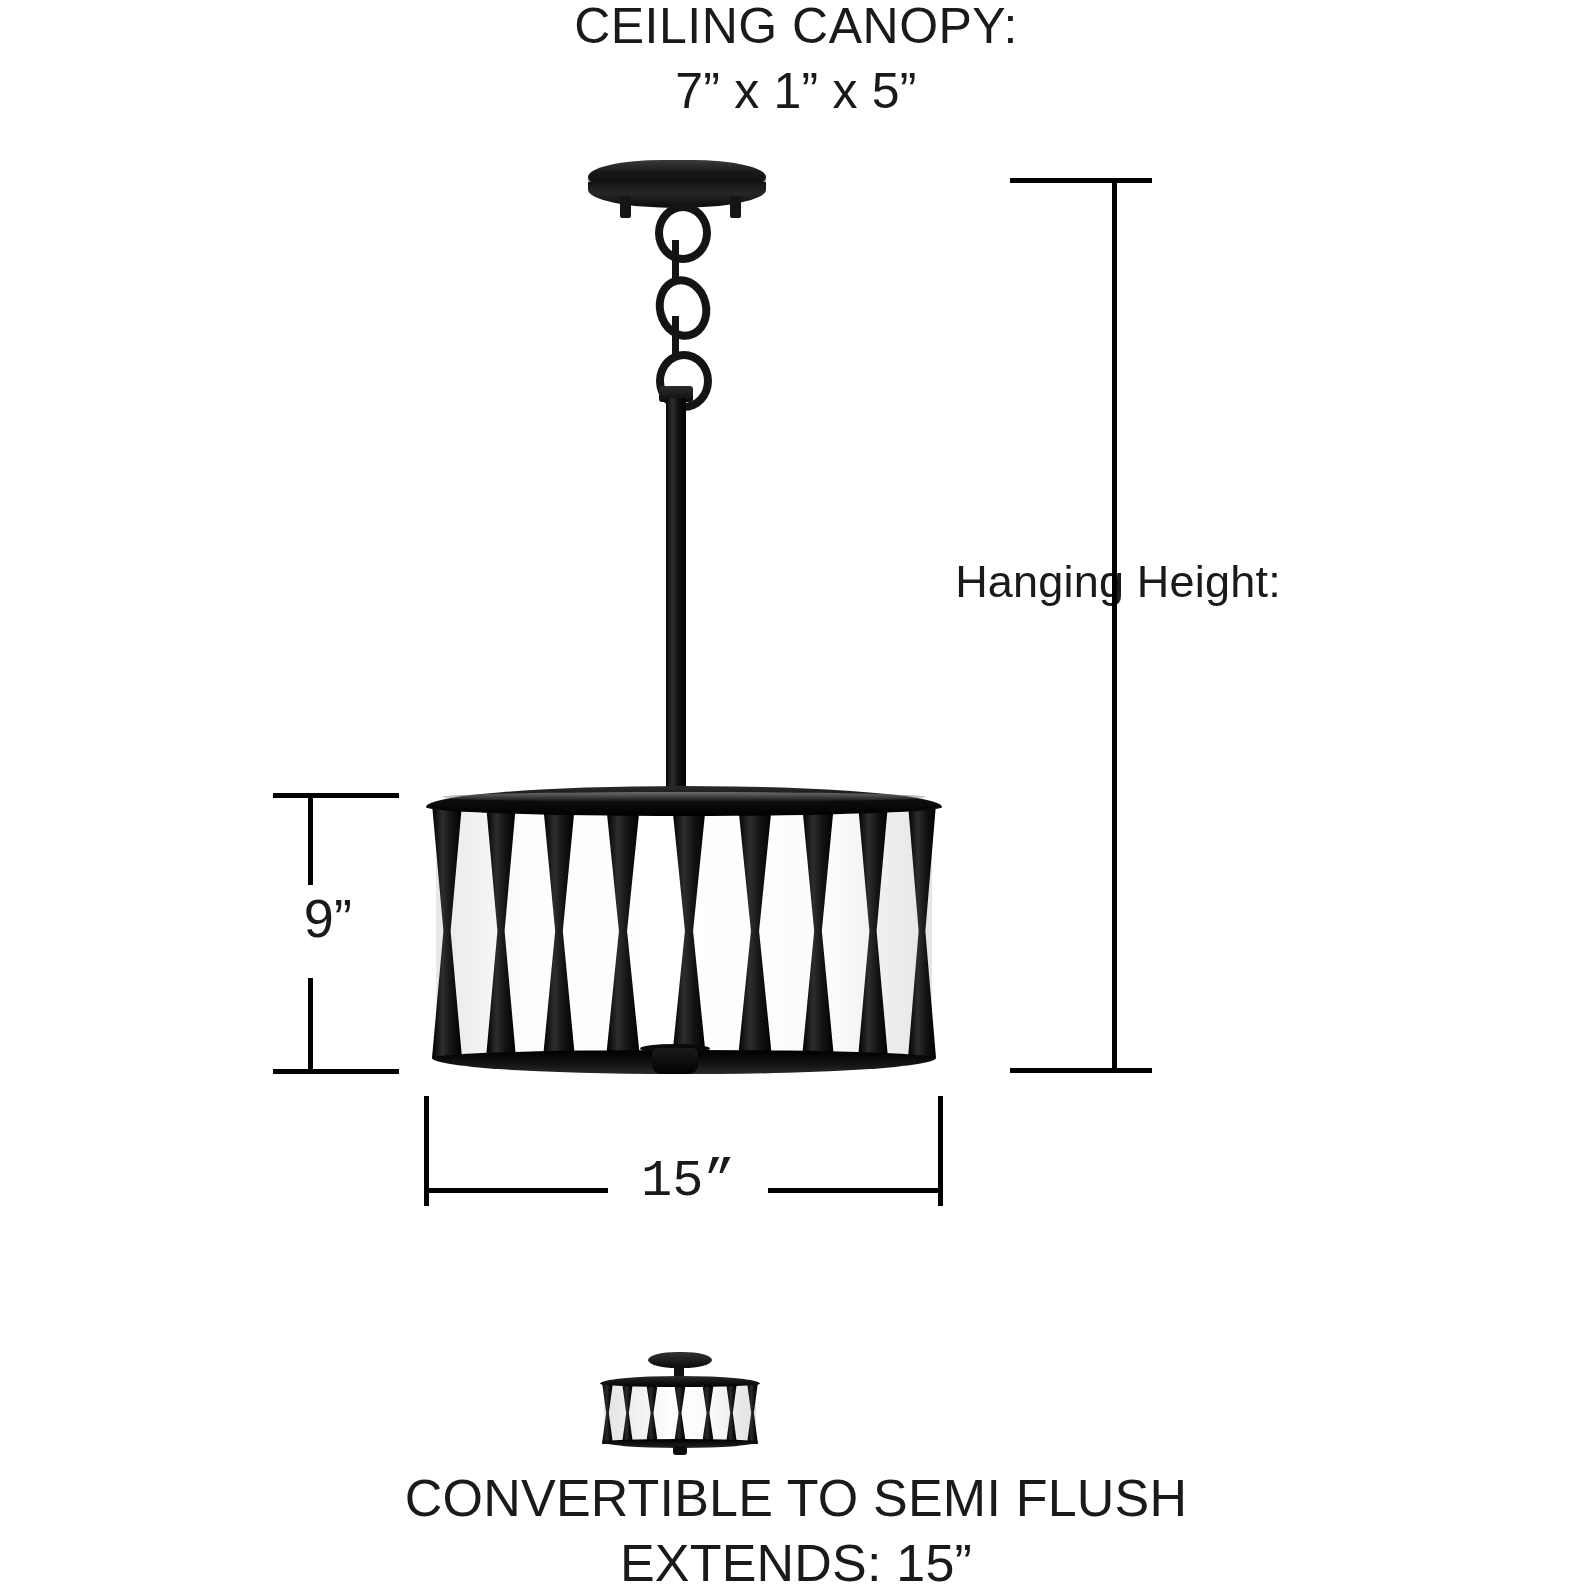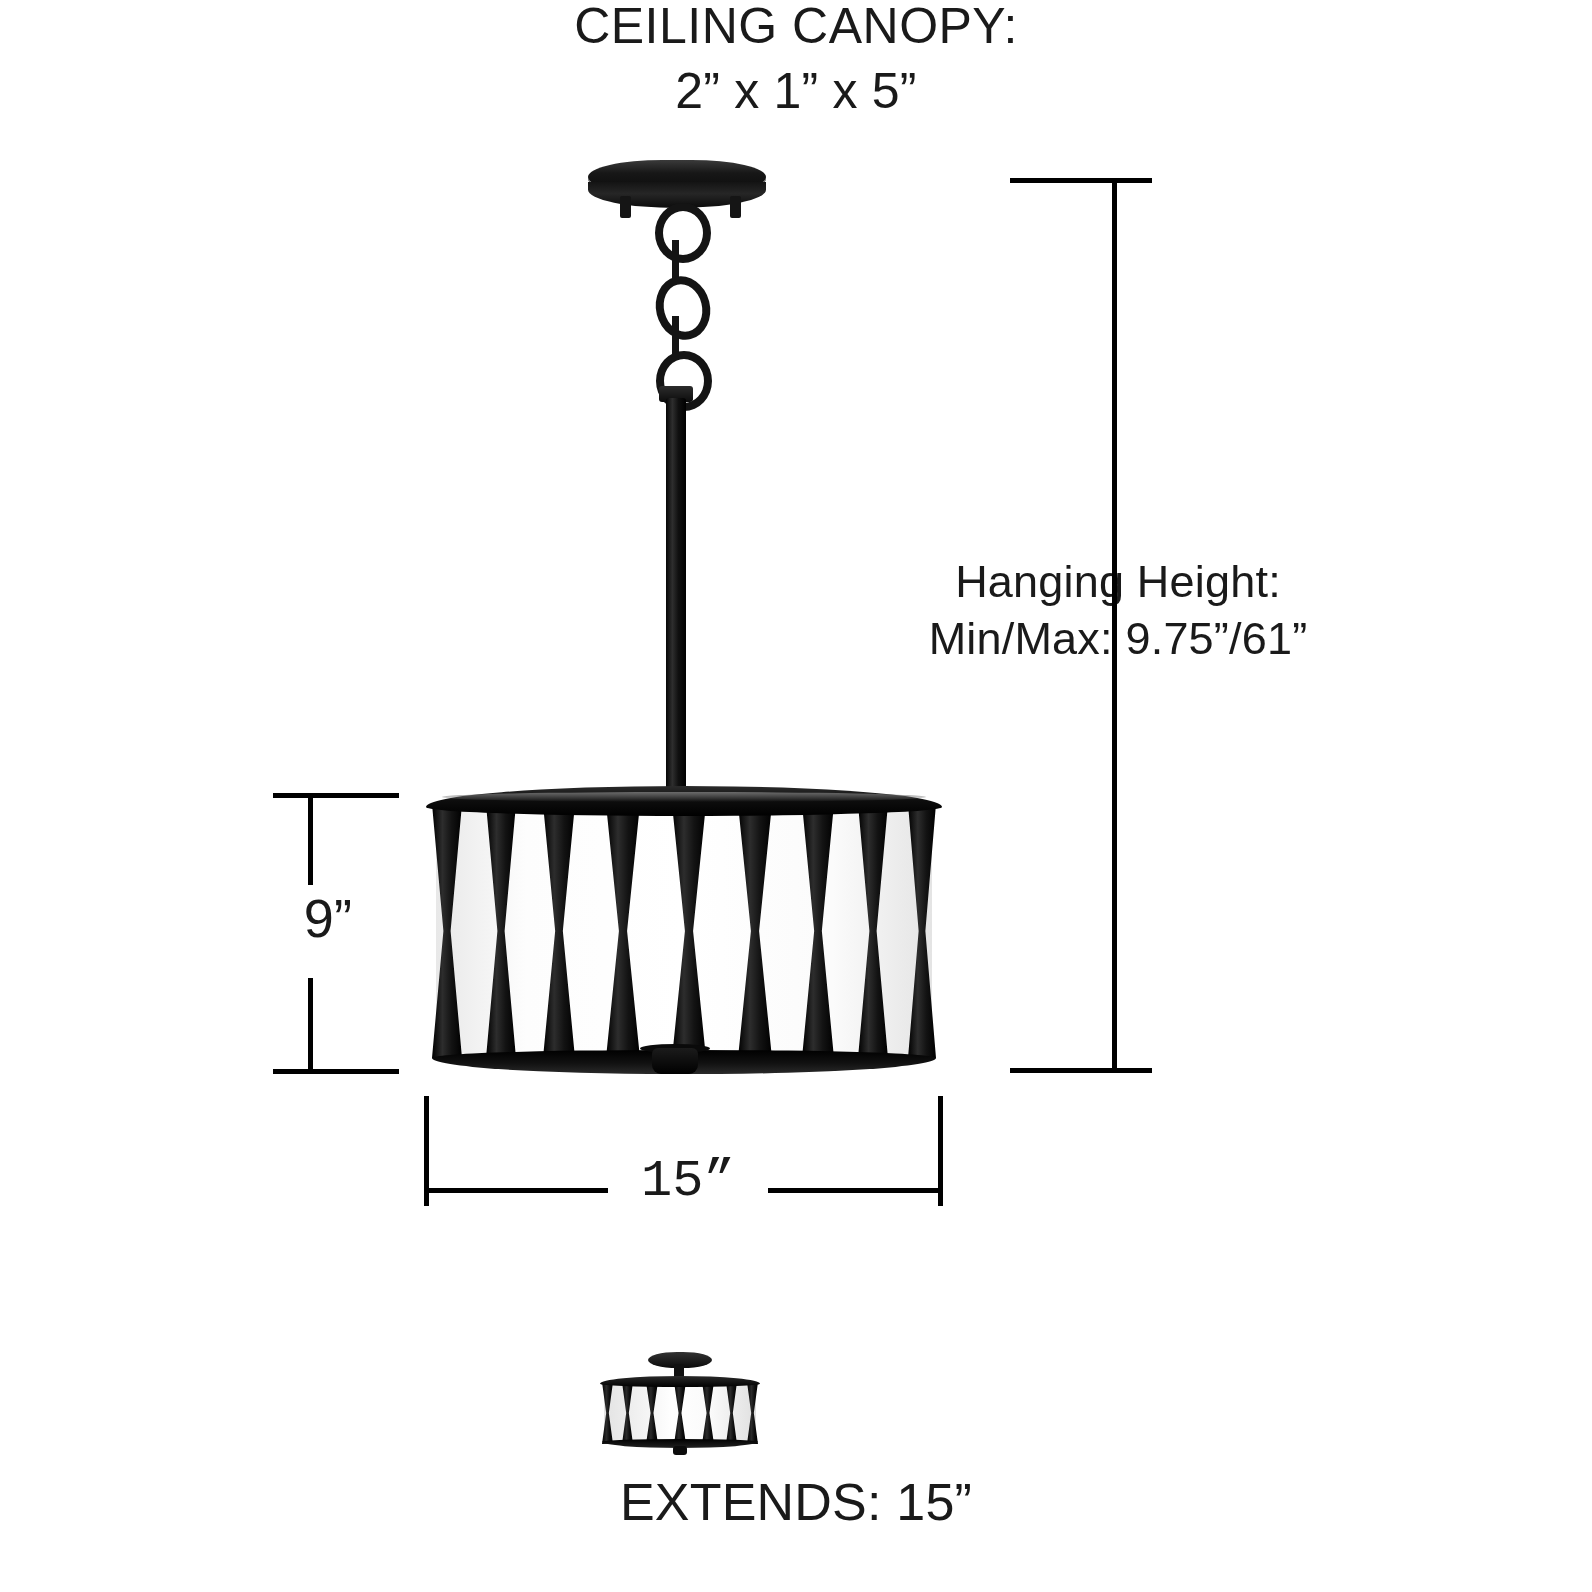--- a/index.html
+++ b/index.html
@@ -171,26 +171,25 @@
   .sf-slat{position:absolute;top:6px;height:62px;background:linear-gradient(90deg,#000,#2b2b2b 40%,#0d0d0d 70%,#000);}
   .sf-finial{position:absolute;left:73px;bottom:-7px;width:14px;height:9px;background:#0b0b0b;border-radius:3px;}
 </style>
 </head>
 <body>
 
 <div class="stage">
 
   <div class="txt" id="canopy-caption">
     <span class="l1">CEILING CANOPY:</span>
-    <span class="l2">2” x 1” x 5”</span>
+    <span class="l2">7” x 1” x 5”</span>
   </div>
 
   <div class="txt" id="hanging-caption">
     <span class="l1">Hanging Height:</span>
-    <span class="l2">Min/Max: 9.75”/61”</span>
   </div>
 
   <div class="rule h" id="hh-tick-top"></div>
   <div class="rule v" id="hh-line"></div>
   <div class="rule h" id="hh-tick-bot"></div>
 
   <div class="rule h" id="h9-tick-top"></div>
   <div class="rule v" id="h9-line-top"></div>
   <div class="txt" id="dim-h-label">9”</div>
   <div class="rule v" id="h9-line-bot"></div>
@@ -251,16 +250,17 @@
       <div class="sf-slat" style="left:102px;width:12px;clip-path:polygon(0 0,100% 0,62% 50%,100% 100%,0 100%,38% 50%);"></div>
       <div class="sf-slat" style="left:126px;width:11px;clip-path:polygon(0 0,100% 0,62% 50%,100% 100%,0 100%,38% 50%);"></div>
       <div class="sf-slat" style="left:147px;width:11px;clip-path:polygon(0 0,100% 0,62% 50%,100% 100%,0 100%,38% 50%);"></div>
       <div class="sf-rim-top"></div>
       <div class="sf-rim-bot"></div>
       <div class="sf-finial"></div>
     </div>
   </div>
 
   <div class="txt" id="semiflush-caption">
+    <span class="l1">CONVERTIBLE TO SEMI FLUSH</span>
     <span class="l2">EXTENDS: 15”</span>
   </div>
 
 </div>
 
 </body></html>

